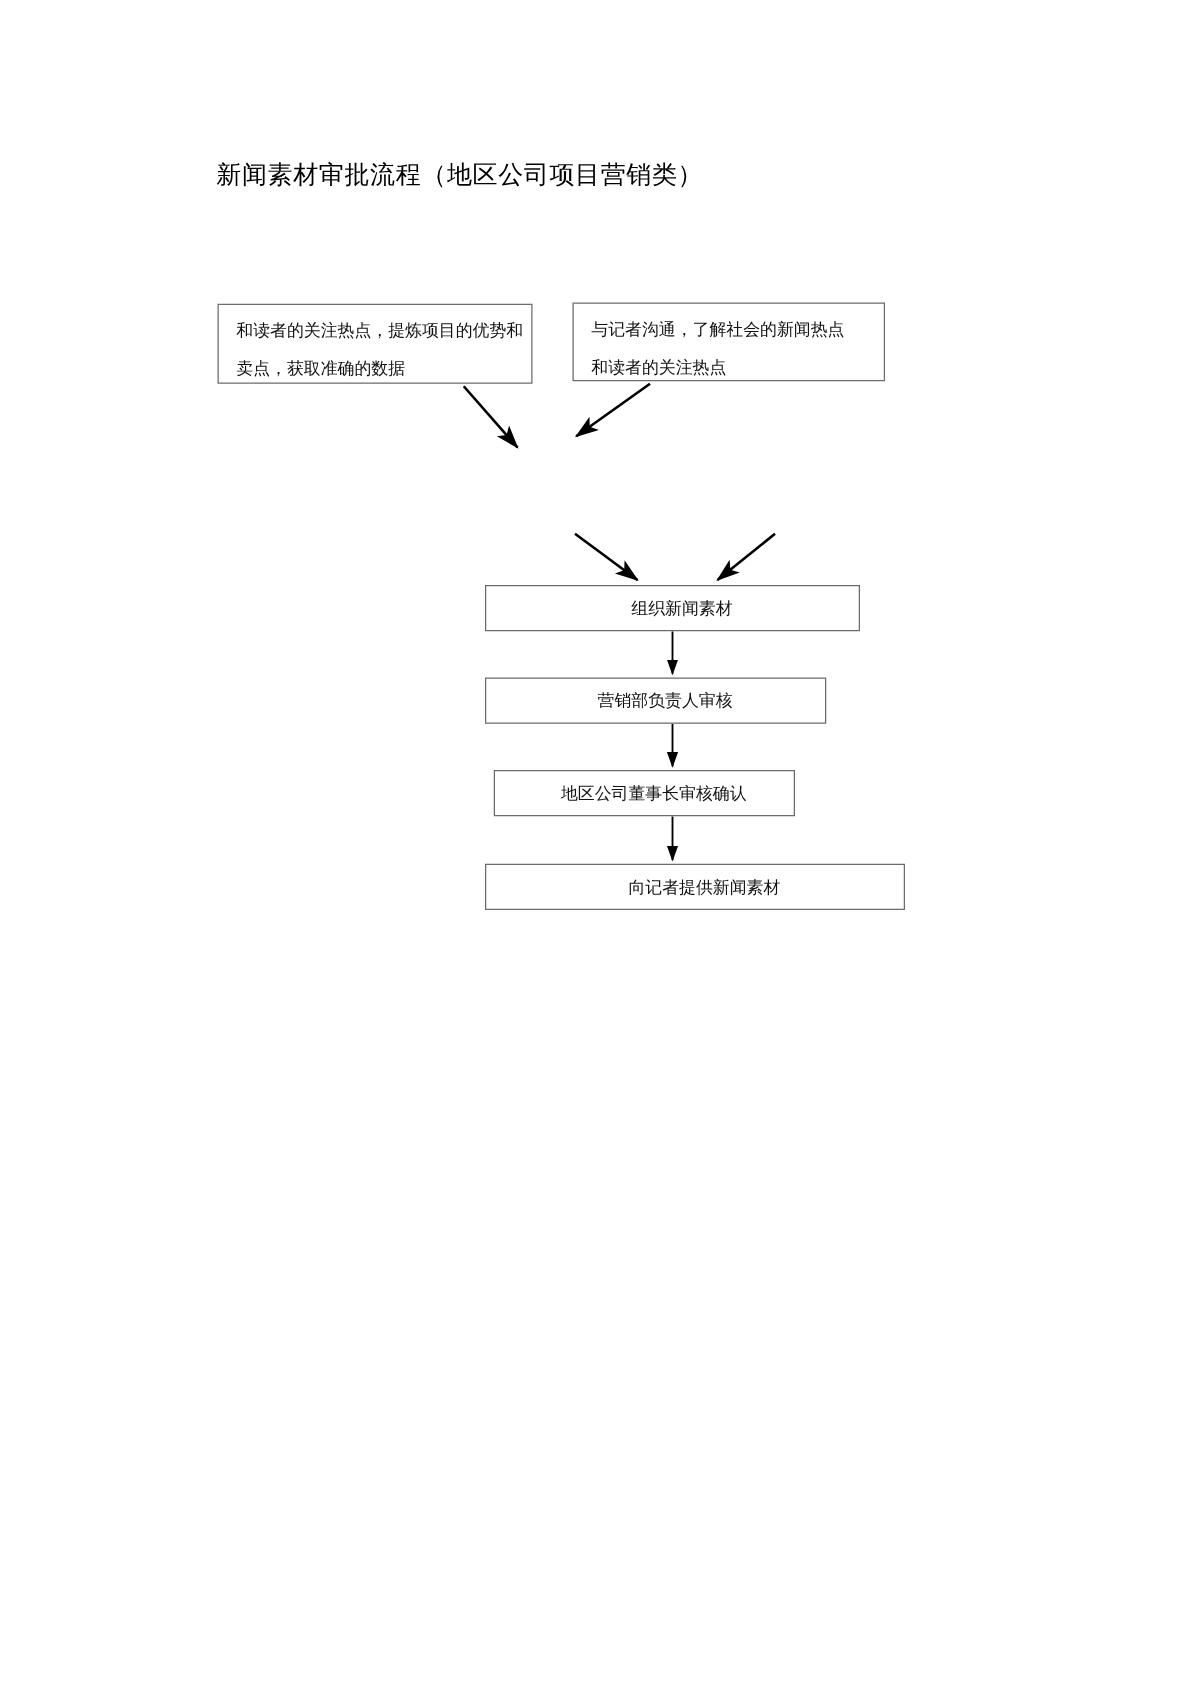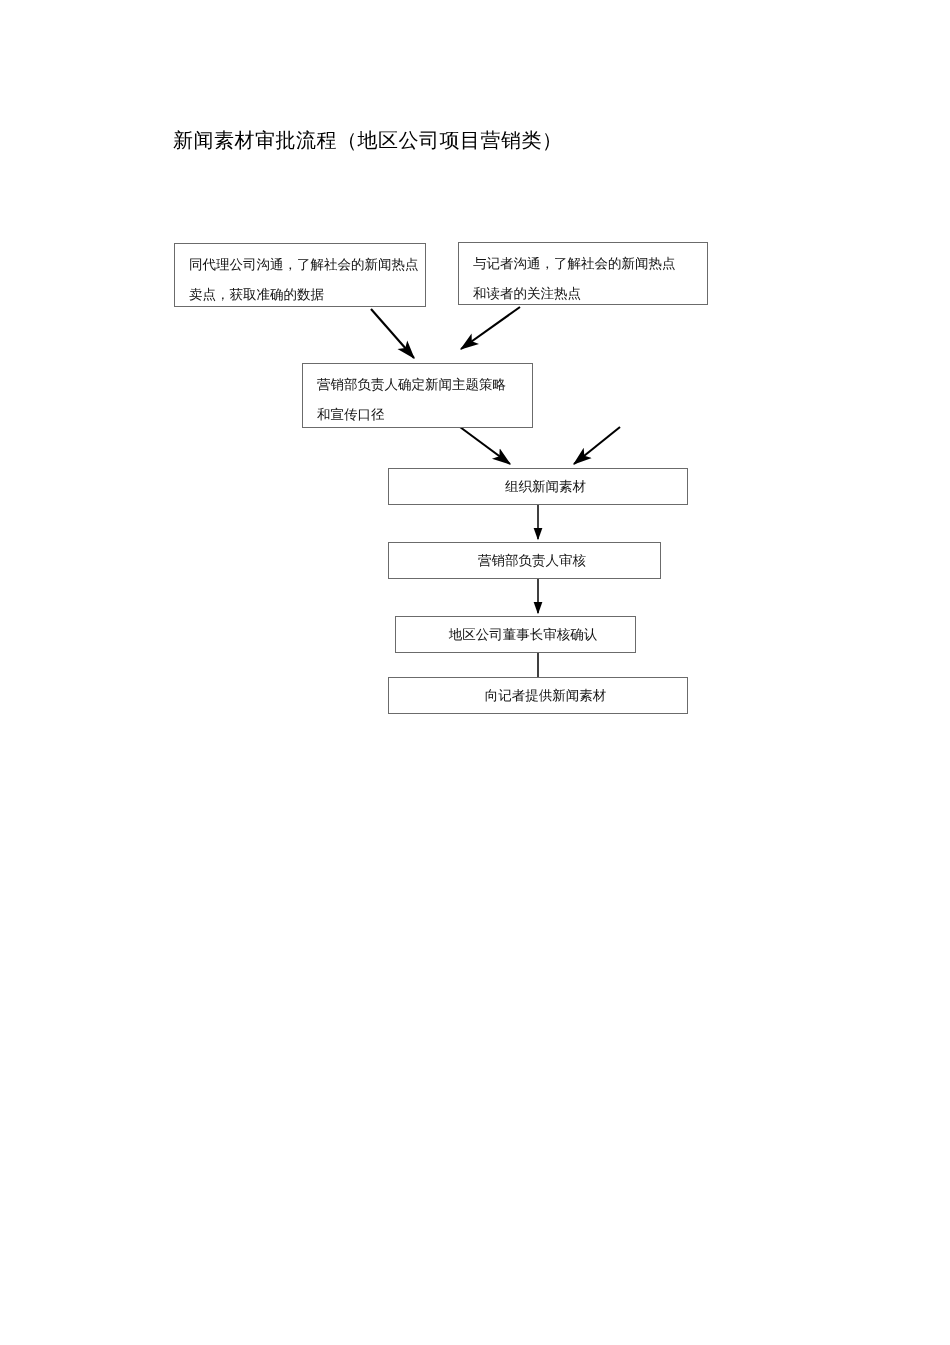--- a/index.html
+++ b/index.html
@@ -72,21 +72,21 @@
   }
 
   
   #node-agency      { left: 146px; top: 243px; width: 252px; height: 64px; }
   #node-reporter    { left: 430px; top: 242px; width: 250px; height: 63px; }
   #node-theme       { left: 274px; top: 363px; width: 231px; height: 65px; }
   #node-department  { left: 530px; top: 363px; width: 246px; height: 63px; }
   #node-organize    { left: 360px; top: 468px; width: 300px; height: 37px; }
   #node-review      { left: 360px; top: 542px; width: 273px; height: 37px; }
   #node-chairman    { left: 367px; top: 616px; width: 241px; height: 37px; }
-  #node-provide     { left: 360px; top: 677px; width: 300px; height: 37px; text-align: right; }
+  #node-provide     { left: 360px; top: 691px; width: 336px; height: 37px; text-align: right; }
 
   #connectors {
     position: absolute;
     left: 0;
     top: 0;
     width: 950px;
     height: 1345px;
     pointer-events: none;
   }
 </style>
@@ -116,33 +116,29 @@
     <line x1="592" y1="427" x2="546" y2="464" stroke="#000000" stroke-width="2.1" marker-end="url(#arrowhead)"></line>
 
     <line x1="510" y1="505" x2="510" y2="539" stroke="#000000" stroke-width="1.5" marker-end="url(#arrowheadv)"></line>
 
     <line x1="510" y1="579" x2="510" y2="613" stroke="#000000" stroke-width="1.5" marker-end="url(#arrowheadv)"></line>
 
     <line x1="510" y1="653" x2="510" y2="688" stroke="#000000" stroke-width="1.5" marker-end="url(#arrowheadv)"></line>
   </svg>
 
   <div class="node multiline" id="node-agency">
-    <span class="line">同代理公司沟通，了解社会的新闻热点</span>
+    <span class="line">和读者的关注热点，提炼项目的优势和</span>
     <span class="line">卖点，获取准确的数据</span>
   </div>
 
   <div class="node multiline" id="node-reporter">
     <span class="line">与记者沟通，了解社会的新闻热点</span>
     <span class="line">和读者的关注热点</span>
   </div>
 
-  <div class="node multiline" id="node-theme">
-    <span class="line">营销部负责人确定新闻主题策略</span>
-    <span class="line">和宣传口径</span>
-  </div>
 
 
   <div class="node single" id="node-organize">
     <span class="line">组织新闻素材</span>
   </div>
 
   <div class="node single" id="node-review">
     <span class="line">营销部负责人审核</span>
   </div>
 

